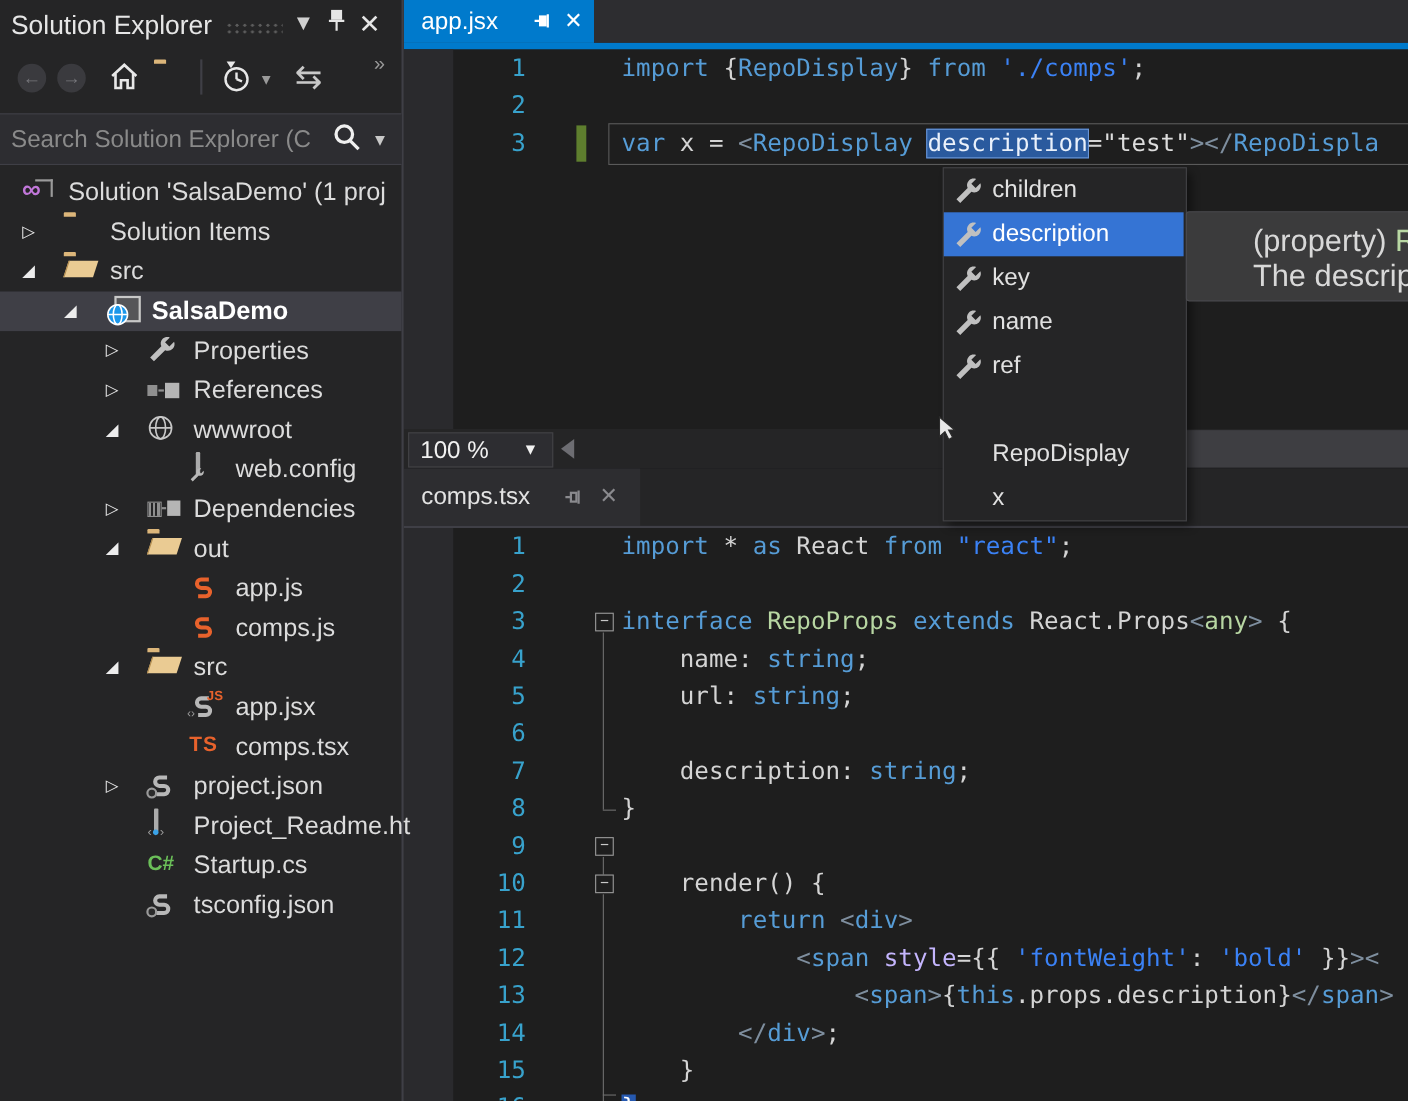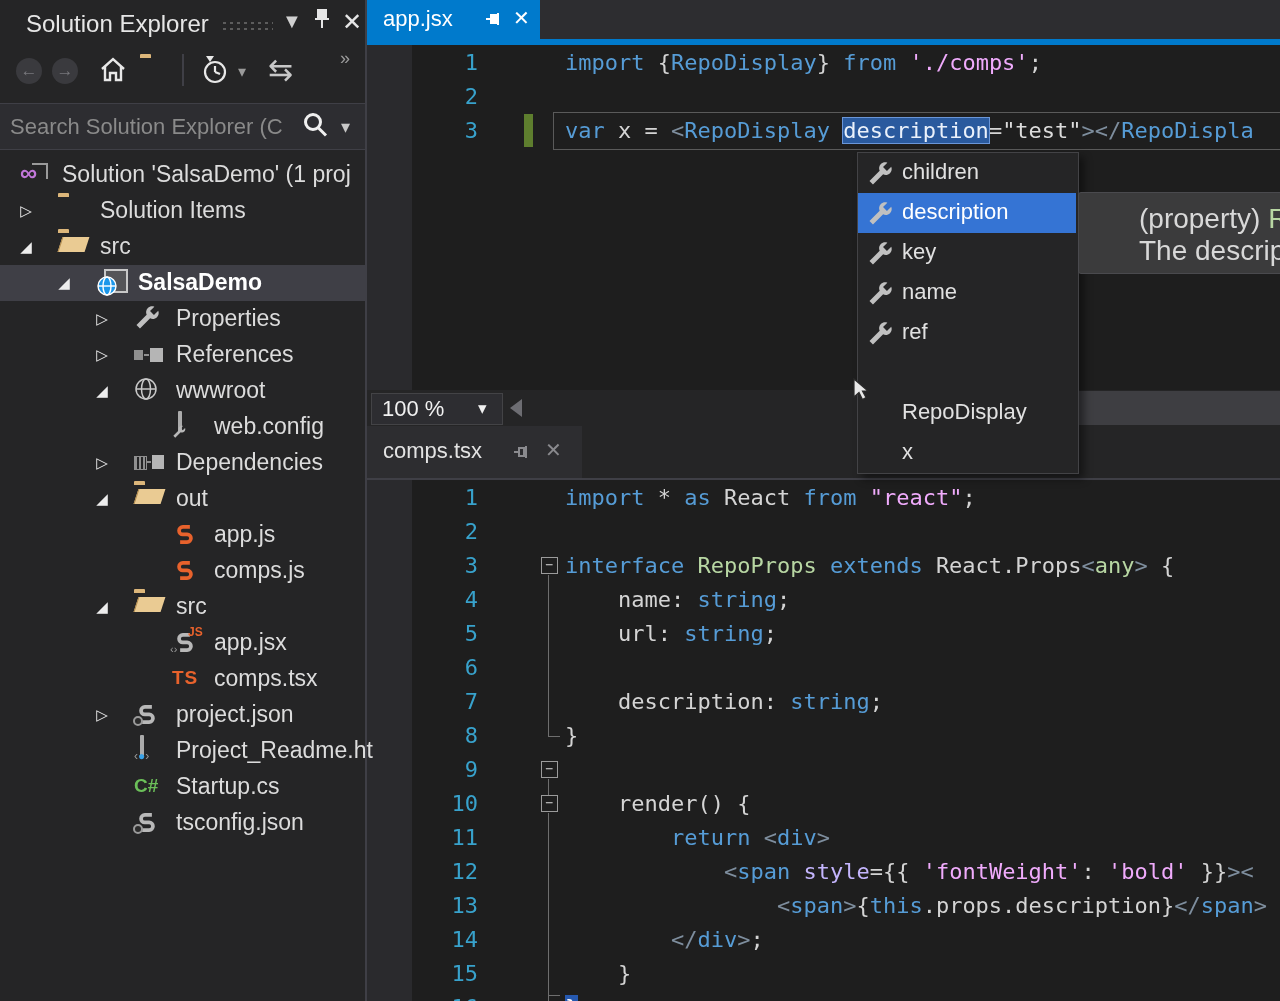--- a/index.html
+++ b/index.html
@@ -2,21 +2,21 @@
 <html><head>
 <meta charset="utf-8">
 <style>
   html,body{margin:0;padding:0;background:#000;}
   #root{position:relative;width:1280px;height:1001px;overflow:hidden;background:#1E1E1E;
         font-family:"Liberation Sans",sans-serif;color:#DCDCDC;-webkit-font-smoothing:antialiased;}
   .abs{position:absolute;}
 
   
   #solution-explorer{left:0;top:0;width:365px;height:1001px;background:#252526;border-right:2px solid #3F3F46;z-index:5;}
-  #se-titlebar{left:16px;top:0;width:100%;height:48px;}
+  #se-titlebar{left:0;top:0;width:100%;height:48px;}
   #se-title{left:10px;top:10px;font-size:24px;color:#E6E6E6;white-space:nowrap;}
   #se-grip{left:205px;top:20px;width:52px;height:12px;
      background-image:radial-gradient(#5C5C5C 1.4px,transparent 1.5px);background-size:7px 6px;}
   #se-caret{left:266px;top:10px;color:#D0D0D0;font-size:20px;}
   #se-pin{left:296px;top:8px;}
   #se-close{left:326px;top:8px;font-size:24px;color:#E6E6E6;}
   #se-toolbar{left:0;top:48px;width:100%;height:52px;}
   .tb-circle{width:26px;height:26px;border-radius:50%;background:#3A3A3E;color:#77777C;
      font-size:17px;line-height:26px;text-align:center;}
   #se-search{left:0;top:103px;width:365px;height:45px;background:#2D2D31;
@@ -40,21 +40,21 @@
       transform:skewX(-18deg);border-left:1px solid #B08A4C;}
   .doc{position:relative;width:17px;height:22px;margin:2px 0 0 6px;border:2px solid #ABABAB;border-radius:1px;background:#252526;}
 
   
   .code-line{position:absolute;left:0;width:913px;height:34px;white-space:pre;}
   .ln{position:absolute;left:45px;width:66px;text-align:right;color:#38A2CC;
       font-family:"DejaVu Sans Mono",monospace;font-size:22px;line-height:34px;}
   .code{position:absolute;left:198px;font-family:"DejaVu Sans Mono",monospace;font-size:22px;line-height:34px;color:#D4D4D4;}
   .foldbox{position:absolute;left:174px;top:8px;width:15px;height:15px;border:1px solid #9B9B9B;background:#1E1E1E;
       color:#C8C8C8;font-size:13px;line-height:13px;text-align:center;font-family:"DejaVu Sans Mono",monospace;}
-  .tk-k{color:#569CD6}.tk-w{color:#D4D4D4}.tk-g{color:#7E8E9E}.tk-s{color:#f0abfc}
+  .tk-k{color:#569CD6}.tk-w{color:#D4D4D4}.tk-g{color:#7E8E9E}.tk-s{color:#3b82f6}
   .tk-s2{color:#DCDCDC}.tk-c{color:#57A64A}.tk-t{color:#4EC9B0}.tk-i{color:#B8D7A3}.tk-a{color:#c4b5fd}
   .tk-sel{background:#2A5A9E;border:1px solid #6A96D8;color:#EAF1FB;margin:-1px;}
   .tk-br{background:#2659B0;color:#FFFFFF;}
   .guide{position:absolute;width:1px;background:#6E6E6E;left:181px;}
   .guide-h{position:absolute;height:1px;background:#6E6E6E;}
 
   
   #editor-area{left:367px;top:0;width:913px;height:1001px;}
   #tabstrip1{left:0;top:0;width:913px;height:39px;background:#2D2D30;}
   #tab-appjsx{left:0;top:0;width:173px;height:39px;background:#007ACC;color:#FFF;}

